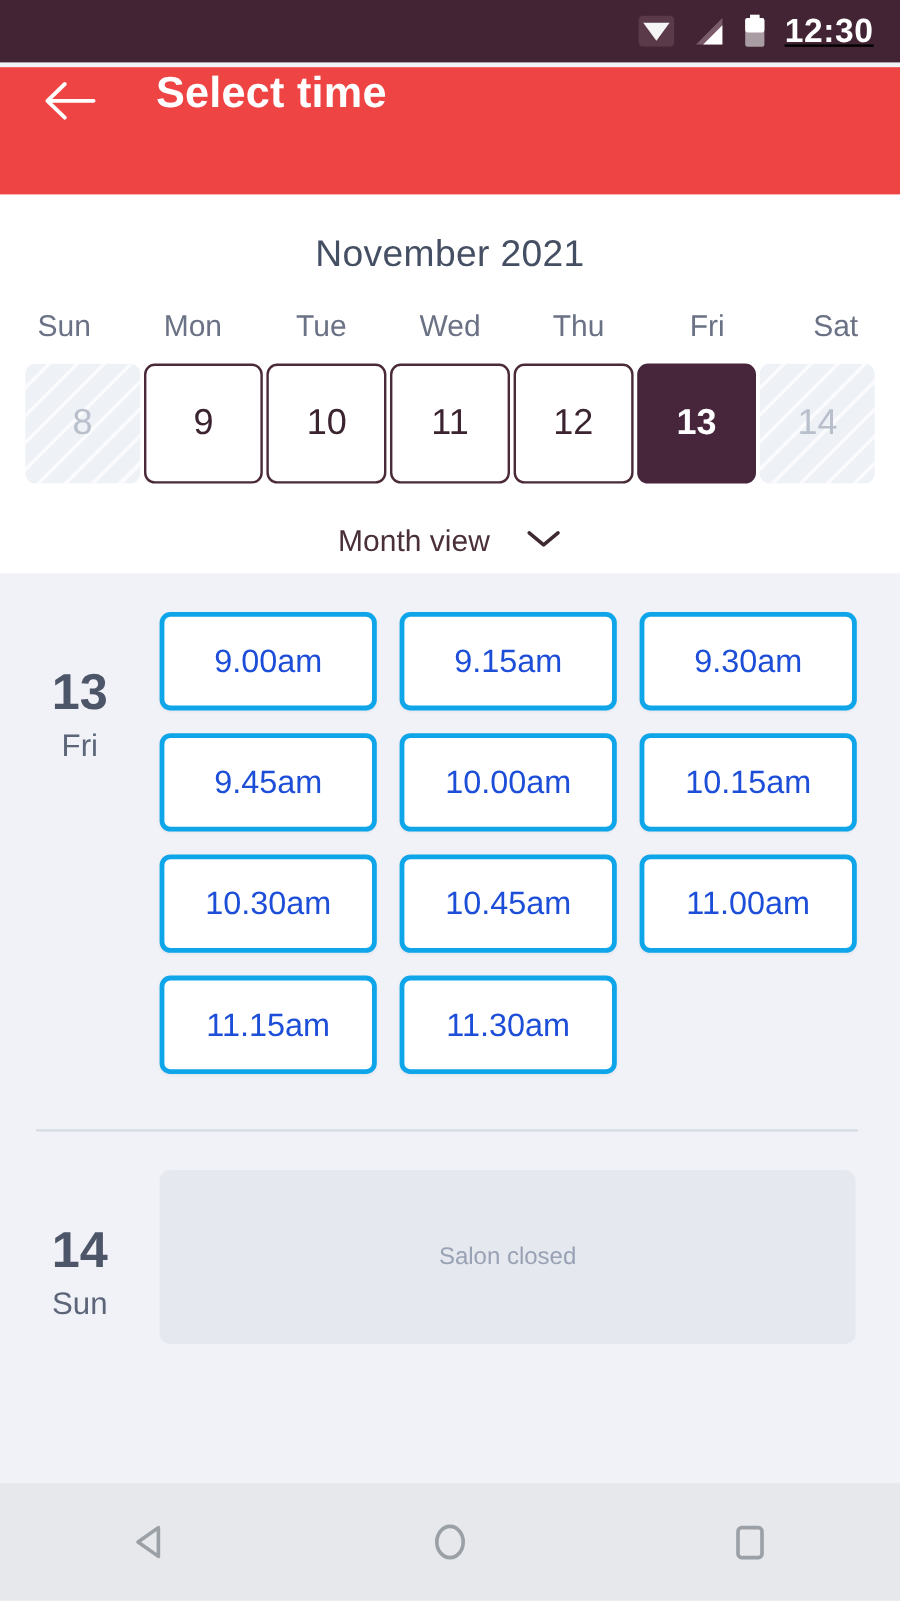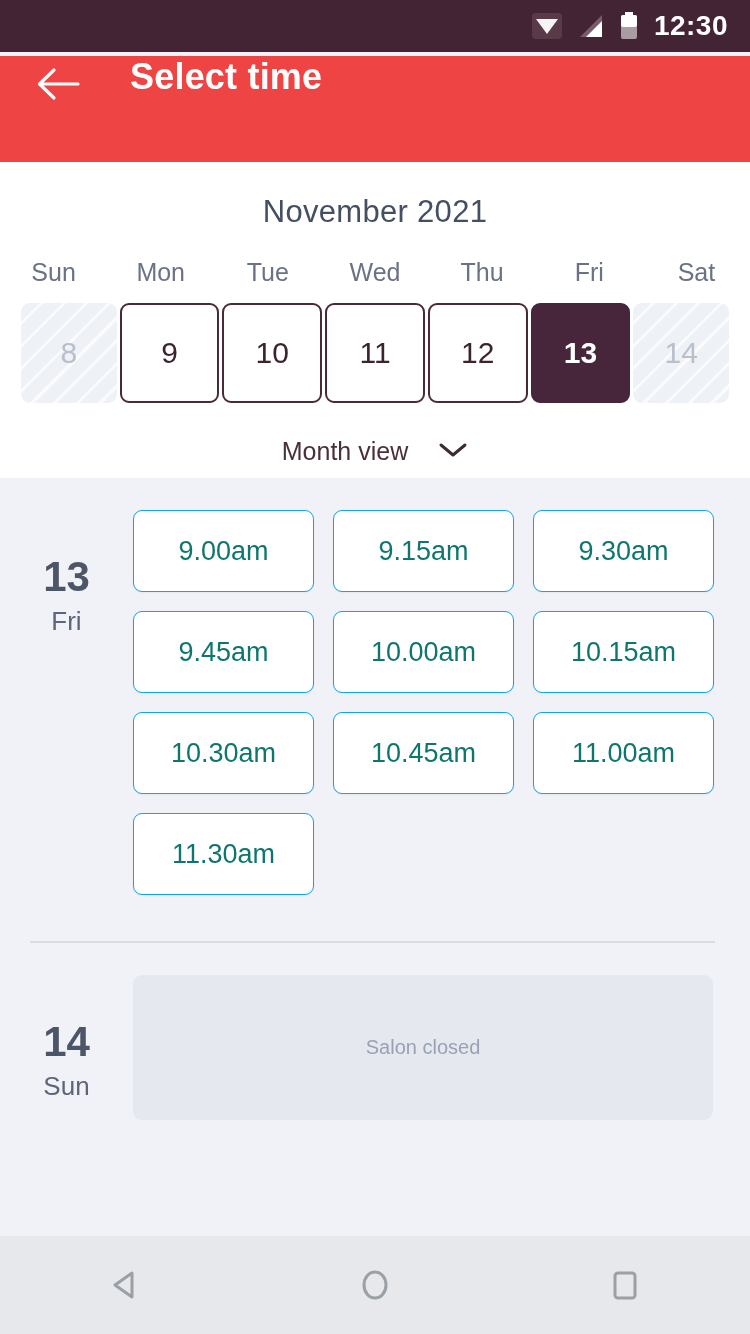--- a/index.html
+++ b/index.html
@@ -9,21 +9,21 @@
     background:#f0f2f7;
     overflow:hidden;
   }
   #screen { position:relative; width:750px; height:1334px; overflow:hidden; }
 
   
   .statusbar{
     position:absolute; top:0; left:0; width:750px; height:52px;
     background:#432434;
     display:flex; align-items:center; justify-content:flex-end;
-    padding-right:22px; gap:16px;
+    padding-right:22px; gap:16px;text-decoration:underline;
   }
   .sb-icon{ display:flex; align-items:center; justify-content:center; }
   .sb-time{ color:#ffffff; font-size:28px; font-weight:bold; letter-spacing:.5px;
             font-family:"Liberation Sans", sans-serif; }
 
   
   .appbar{
     position:absolute; top:56px; left:0; width:750px; height:110px;
     background:#ef4444;
     display:flex; align-items:flex-start;
@@ -89,23 +89,23 @@
     display:flex; flex-direction:column; align-items:center;
     padding-top:46px;
   }
   .day-side-num{ color:#4d5668; font-size:42px; font-weight:bold; line-height:1; }
   .day-side-dow{ color:#5d6679; font-size:26px; margin-top:8px; }
   .slot-grid{
     flex:1; display:grid; grid-template-columns:repeat(3, 181px);
     gap:19px 19px; padding-right:34px;
   }
   .slot{
-    height:82px; background:#ffffff; border:1px solid #0ea5e9; border-radius:9px;
-    display:flex; align-items:center; justify-content:center;
-    color:#0f766e; font-size:27px; cursor:pointer;
+    height:82px; background:#ffffff; border:4px solid #0ea5e9; border-radius:9px;
+    display:flex; align-items:center; justify-content:center;
+    color:#1d4ed8; font-size:27px; cursor:pointer;
     box-shadow:0 1px 2px rgba(40,50,80,.05);
   }
   .divider{
     height:2px; background:#d8dce4; margin:46px 35px 0 30px;
   }
   .closed-block{ display:flex; padding-top:32px; }
   .closed-card{
     flex:1; margin-right:37px; height:145px;
     background:#e5e8ee; border-radius:9px;
     display:flex; align-items:center; justify-content:center;
@@ -200,20 +200,21 @@
       <div class="slot-grid">
         <div class="slot">9.00am</div>
         <div class="slot">9.15am</div>
         <div class="slot">9.30am</div>
         <div class="slot">9.45am</div>
         <div class="slot">10.00am</div>
         <div class="slot">10.15am</div>
         <div class="slot">10.30am</div>
         <div class="slot">10.45am</div>
         <div class="slot">11.00am</div>
+        <div class="slot">11.15am</div>
         <div class="slot">11.30am</div>
       </div>
     </div>
 
     <div class="divider"></div>
 
     <div class="closed-block">
       <div class="day-side">
         <div class="day-side-num">14</div>
         <div class="day-side-dow">Sun</div>

